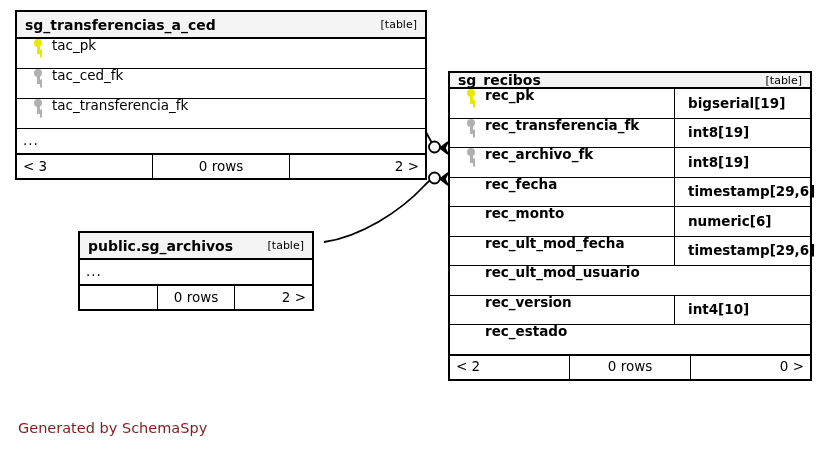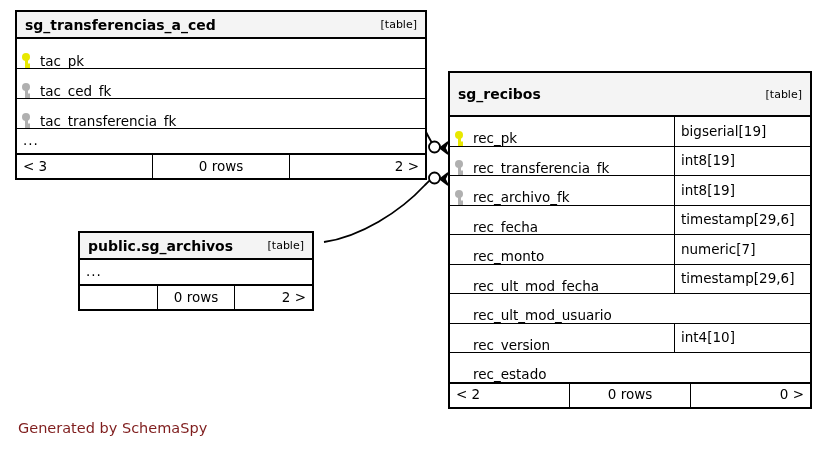--- a/index.html
+++ b/index.html
@@ -62,31 +62,31 @@
     display: flex;
     align-items: stretch;
     border-bottom: 1.5px solid #000000;
     box-sizing: border-box;
     height: 30px;
   }
   .row:last-of-type { border-bottom: none; }
 
   .cell-name {
     display: flex;
-    align-items: flex-end;
+    align-items: flex-start;
     flex: 1 1 auto;
-    padding-left: 4px;
+    padding-left: 16px;
     box-sizing: border-box;
     white-space: nowrap;
     overflow: hidden;
   }
   .cell-type {
     display: flex;
     align-items: center;
-    padding-left: 6px;
+    padding-left: 13px;
     box-sizing: border-box;
     border-left: 1.5px solid #000000;
     white-space: nowrap;
   }
 
   
   .keyicon {
     display: inline-block;
     width: 11px;
     height: 15px;
@@ -157,22 +157,22 @@
   #tbl-transferencias .foot-right { width: 33%; }
 
   #tbl-archivos .foot-left  { width: 33%; }
   #tbl-archivos .foot-mid   { width: 34%; }
   #tbl-archivos .foot-right { width: 33%; }
 
   #tbl-recibos .cell-type   { width: 136px; flex: 0 0 136px; }
   #tbl-recibos .foot-left   { width: 33%; }
   #tbl-recibos .foot-mid    { width: 34%; }
   #tbl-recibos .foot-right  { width: 33%; }
-  #tbl-recibos .row         { height: 29.5px; }
-  #tbl-recibos .tbl-header  { height: 44px; }
+  #tbl-recibos .row         { height: 29.5px; font-weight: bold; }
+  #tbl-recibos .tbl-header  { height: 16px; }
 
   
   #caption {
     position: absolute;
     left: 18px;
     top: 420px;
     font-size: 14.5px;
     color: #7f1d1d;
     white-space: nowrap;
   }
@@ -272,21 +272,21 @@
       <i class="keyicon key-none"></i>
       <span>rec_fecha</span>
     </span>
     <span class="cell-type">timestamp[29,6]</span>
   </div>
   <div class="row">
     <span class="cell-name">
       <i class="keyicon key-none"></i>
       <span>rec_monto</span>
     </span>
-    <span class="cell-type">numeric[7]</span>
+    <span class="cell-type">numeric[6]</span>
   </div>
   <div class="row">
     <span class="cell-name">
       <i class="keyicon key-none"></i>
       <span>rec_ult_mod_fecha</span>
     </span>
     <span class="cell-type">timestamp[29,6]</span>
   </div>
   <div class="row">
     <span class="cell-name">

